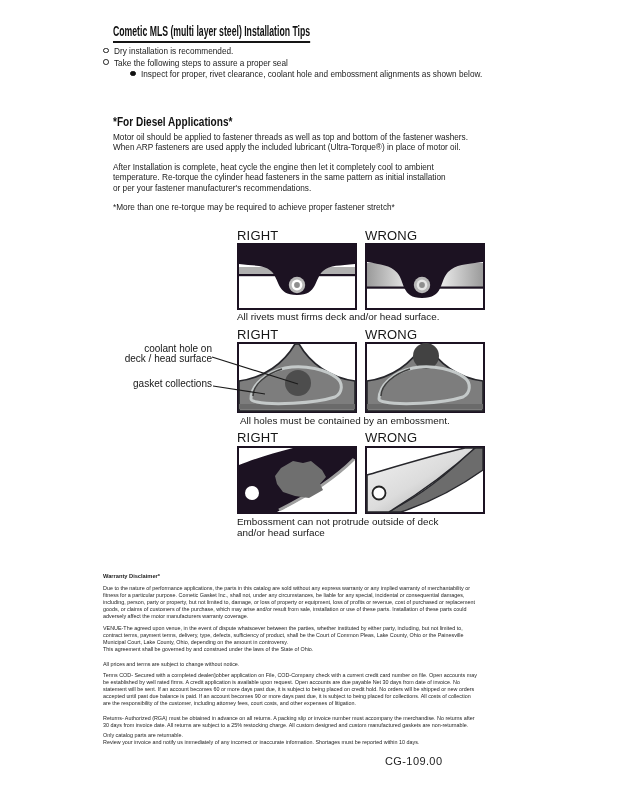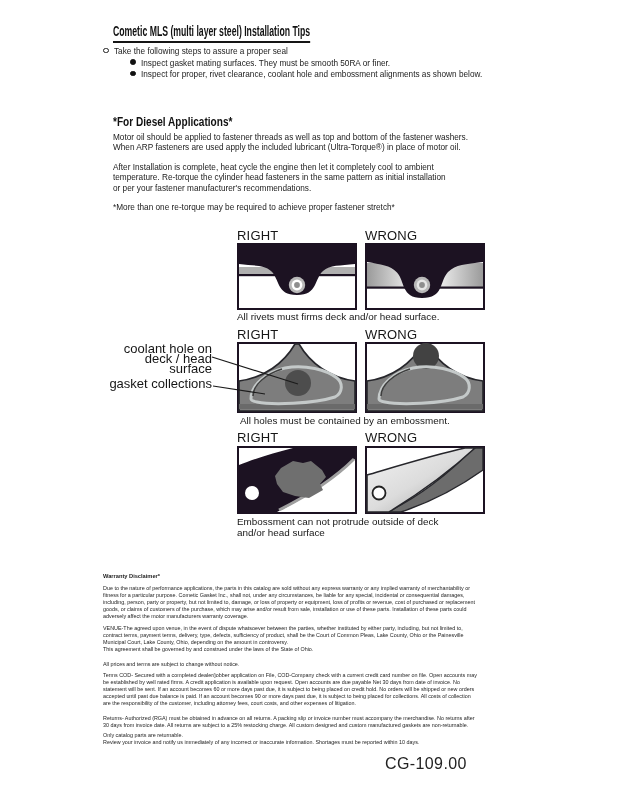--- a/index.html
+++ b/index.html
@@ -29,44 +29,44 @@
   .r1{top:228px;} .r2{top:327px;} .r3{top:430px;}
   .colL{left:237px;} .colR{left:365px;}
   .panel{position:absolute;}
   .p11{left:237px;top:243px;} .p12{left:365px;top:243px;}
   .p21{left:237px;top:342px;} .p22{left:365px;top:342px;}
   .p31{left:237px;top:446px;} .p32{left:365px;top:446px;}
   .cap{font-size:9.9px;color:#161616;white-space:pre-line;line-height:10.8px;}
   .cap.c1{left:237px;top:312px;}
   .cap.c2{left:240px;top:416px;text-align:center;}
   .cap.c3{left:237px;top:517px;}
-  .dlabel{left:108px;width:104px;text-align:right;font-size:13px;line-height:10px;
+  .dlabel{left:108px;width:104px;text-align:right;font-size:10px;line-height:10px;
           white-space:pre-line;color:#161616;}
   .dl1{top:344px;} .dl2{top:379px;}
   .leaders{left:205px;top:348px;z-index:5;}
   .wheading{left:103px;top:573px;font-size:5.7px;font-weight:bold;color:#1c1c1c;}
   .wp{left:103px;width:434px;font-size:5.4px;line-height:7px;color:#242424;white-space:pre-line;}
   .wp1{top:585px;} .wp2{top:625px;} .wp3{top:661px;} .wp4{top:672px;} .wp5{top:715px;} .wp6{top:732px;}
-  .pageno{left:385px;top:755px;font-size:16px;letter-spacing:0.4px;color:#222;}
+  .pageno{left:385px;top:755px;font-size:11px;letter-spacing:0.4px;color:#222;}
 </style>
 </head>
 <body>
 
 <div class="page">
 
   <div class="abs title">Cometic MLS (multi layer steel) Installation Tips</div>
 
   <div class="abs bullets">
     <div class="brow">
       <span class="bm open"></span>
+      <span class="btxt">Dry installation is recommended.</span>
+    </div>
+    <div class="brow">
+      <span class="bm open"></span>
       <span class="btxt">Take the following steps to assure a proper seal</span>
-    </div>
-    <div class="brow sub">
-      <span class="bm fill"></span>
-      <span class="btxt">Inspect gasket mating surfaces.  They must be smooth 50RA or finer.</span>
     </div>
     <div class="brow sub">
       <span class="bm fill"></span>
       <span class="btxt">Inspect for proper, rivet clearance, coolant hole and embossment alignments as shown below.</span>
     </div>
   </div>
 
   <div class="abs h2">*For Diesel Applications*</div>
   <div class="abs para p1">Motor oil should be applied to fastener threads as well as top and bottom of the fastener washers.
 When ARP fasteners are used apply the included lubricant (Ultra-Torque®) in place of motor oil.</div>

